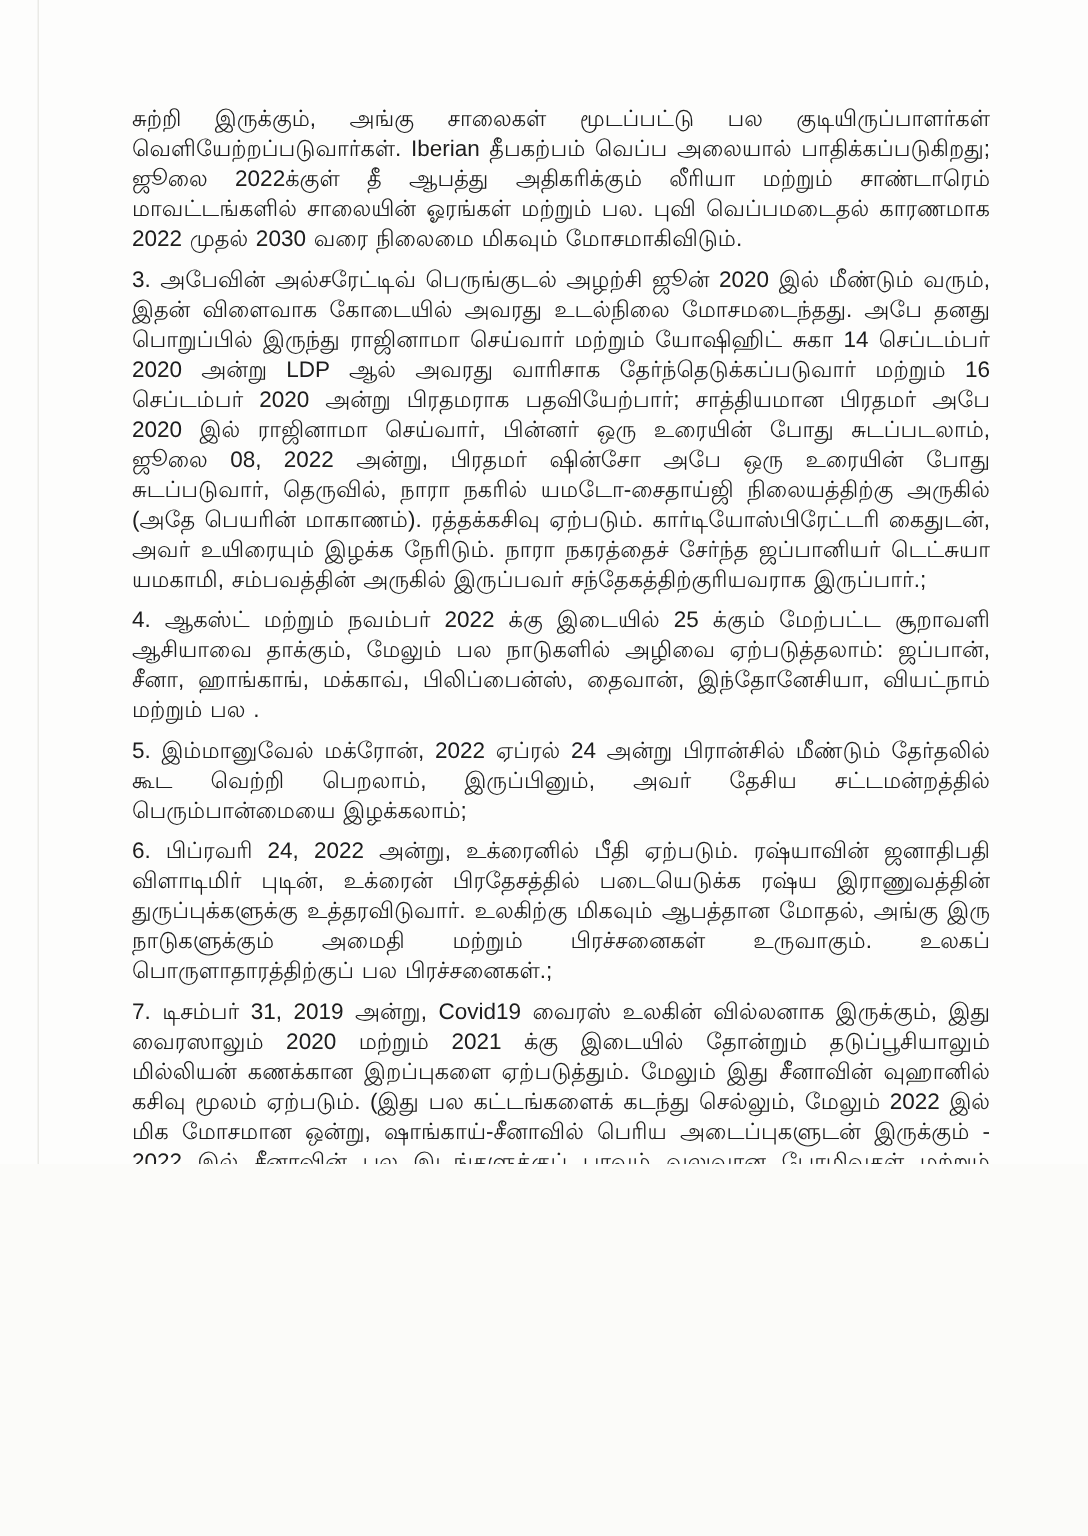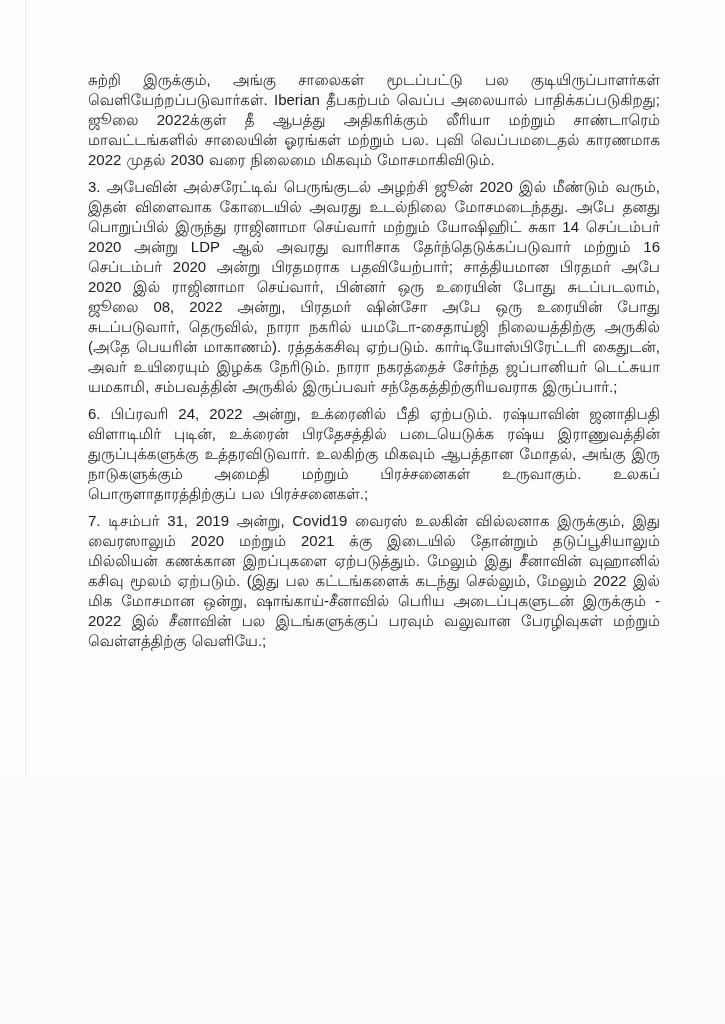--- a/index.html
+++ b/index.html
@@ -85,20 +85,22 @@
 </head>
 <body>
 
 <div class="page">
 
   <div class="scan-line-left"></div>
 
   <div class="text-block">
     <p>சுற்றி இருக்கும், அங்கு சாலைகள் மூடப்பட்டு பல குடியிருப்பாளர்கள் வெளியேற்றப்படுவார்கள். Iberian தீபகற்பம் வெப்ப அலையால் பாதிக்கப்படுகிறது; ஜூலை 2022க்குள் தீ ஆபத்து அதிகரிக்கும் லீரியா மற்றும் சாண்டாரெம் மாவட்டங்களில் சாலையின் ஓரங்கள் மற்றும் பல. புவி வெப்பமடைதல் காரணமாக 2022 முதல் 2030 வரை நிலைமை மிகவும் மோசமாகிவிடும்.</p>
     <p>3. அபேவின் அல்சரேட்டிவ் பெருங்குடல் அழற்சி ஜூன் 2020 இல் மீண்டும் வரும், இதன் விளைவாக கோடையில் அவரது உடல்நிலை மோசமடைந்தது. அபே தனது பொறுப்பில் இருந்து ராஜினாமா செய்வார் மற்றும் யோஷிஹிட் சுகா 14 செப்டம்பர் 2020 அன்று LDP ஆல் அவரது வாரிசாக தேர்ந்தெடுக்கப்படுவார் மற்றும் 16 செப்டம்பர் 2020 அன்று பிரதமராக பதவியேற்பார்; சாத்தியமான பிரதமர் அபே 2020 இல் ராஜினாமா செய்வார், பின்னர் ஒரு உரையின் போது சுடப்படலாம், ஜூலை 08, 2022 அன்று, பிரதமர் ஷின்சோ அபே ஒரு உரையின் போது சுடப்படுவார், தெருவில், நாரா நகரில் யமடோ-சைதாய்ஜி நிலையத்திற்கு அருகில் (அதே பெயரின் மாகாணம்). ரத்தக்கசிவு ஏற்படும். கார்டியோஸ்பிரேட்டரி கைதுடன், அவர் உயிரையும் இழக்க நேரிடும். நாரா நகரத்தைச் சேர்ந்த ஜப்பானியர் டெட்சுயா யமகாமி, சம்பவத்தின் அருகில் இருப்பவர் சந்தேகத்திற்குரியவராக இருப்பார்.;</p>
+    <p>4. ஆகஸ்ட் மற்றும் நவம்பர் 2022 க்கு இடையில் 25 க்கும் மேற்பட்ட சூறாவளி ஆசியாவை தாக்கும், மேலும் பல நாடுகளில் அழிவை ஏற்படுத்தலாம்: ஜப்பான், சீனா, ஹாங்காங், மக்காவ், பிலிப்பைன்ஸ், தைவான், இந்தோனேசியா, வியட்நாம் மற்றும் பல .</p>
+    <p>5. இம்மானுவேல் மக்ரோன், 2022 ஏப்ரல் 24 அன்று பிரான்சில் மீண்டும் தேர்தலில் கூட வெற்றி பெறலாம், இருப்பினும், அவர் தேசிய சட்டமன்றத்தில் பெரும்பான்மையை இழக்கலாம்;</p>
     <p>6. பிப்ரவரி 24, 2022 அன்று, உக்ரைனில் பீதி ஏற்படும். ரஷ்யாவின் ஜனாதிபதி விளாடிமிர் புடின், உக்ரைன் பிரதேசத்தில் படையெடுக்க ரஷ்ய இராணுவத்தின் துருப்புக்களுக்கு உத்தரவிடுவார். உலகிற்கு மிகவும் ஆபத்தான மோதல், அங்கு இரு நாடுகளுக்கும் அமைதி மற்றும் பிரச்சனைகள் உருவாகும். உலகப் பொருளாதாரத்திற்குப் பல பிரச்சனைகள்.;</p>
     <p>7. டிசம்பர் 31, 2019 அன்று, Covid19 வைரஸ் உலகின் வில்லனாக இருக்கும், இது வைரஸாலும் 2020 மற்றும் 2021 க்கு இடையில் தோன்றும் தடுப்பூசியாலும் மில்லியன் கணக்கான இறப்புகளை ஏற்படுத்தும். மேலும் இது சீனாவின் வுஹானில் கசிவு மூலம் ஏற்படும். (இது பல கட்டங்களைக் கடந்து செல்லும், மேலும் 2022 இல் மிக மோசமான ஒன்று, ஷாங்காய்-சீனாவில் பெரிய அடைப்புகளுடன் இருக்கும் - 2022 இல் சீனாவின் பல இடங்களுக்குப் பரவும் வலுவான பேரழிவுகள் மற்றும் வெள்ளத்திற்கு வெளியே.;</p>
   </div>
 
   <div class="signature">
     <svg width="145" height="265" viewBox="0 0 145 265" xmlns="http://www.w3.org/2000/svg" fill="none" stroke="#2e40bf" stroke-linecap="round">
 
       <path d="M47,46 c2,2 3,5 3,8" stroke-width="2"></path>
       <path d="M52,61 c2,2 3,5 3,7" stroke-width="2"></path>
       <path d="M58,75 c1,2 2,4 2,6" stroke-width="2"></path>

